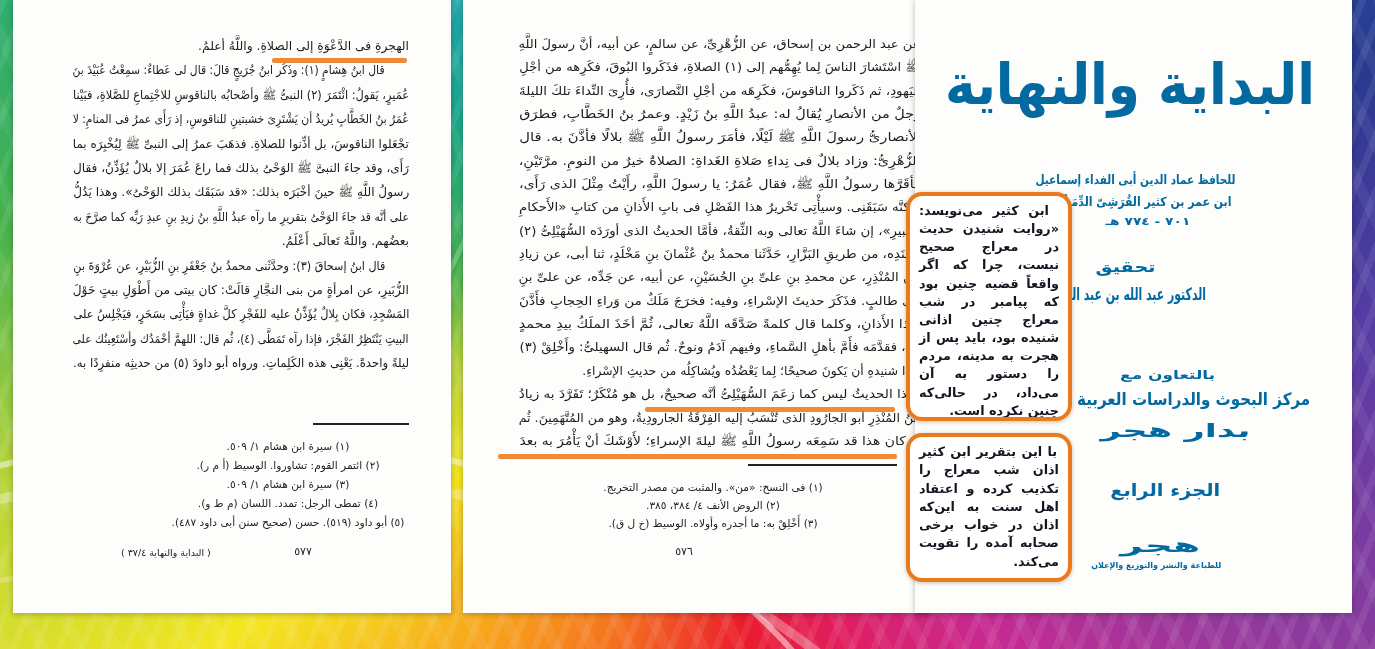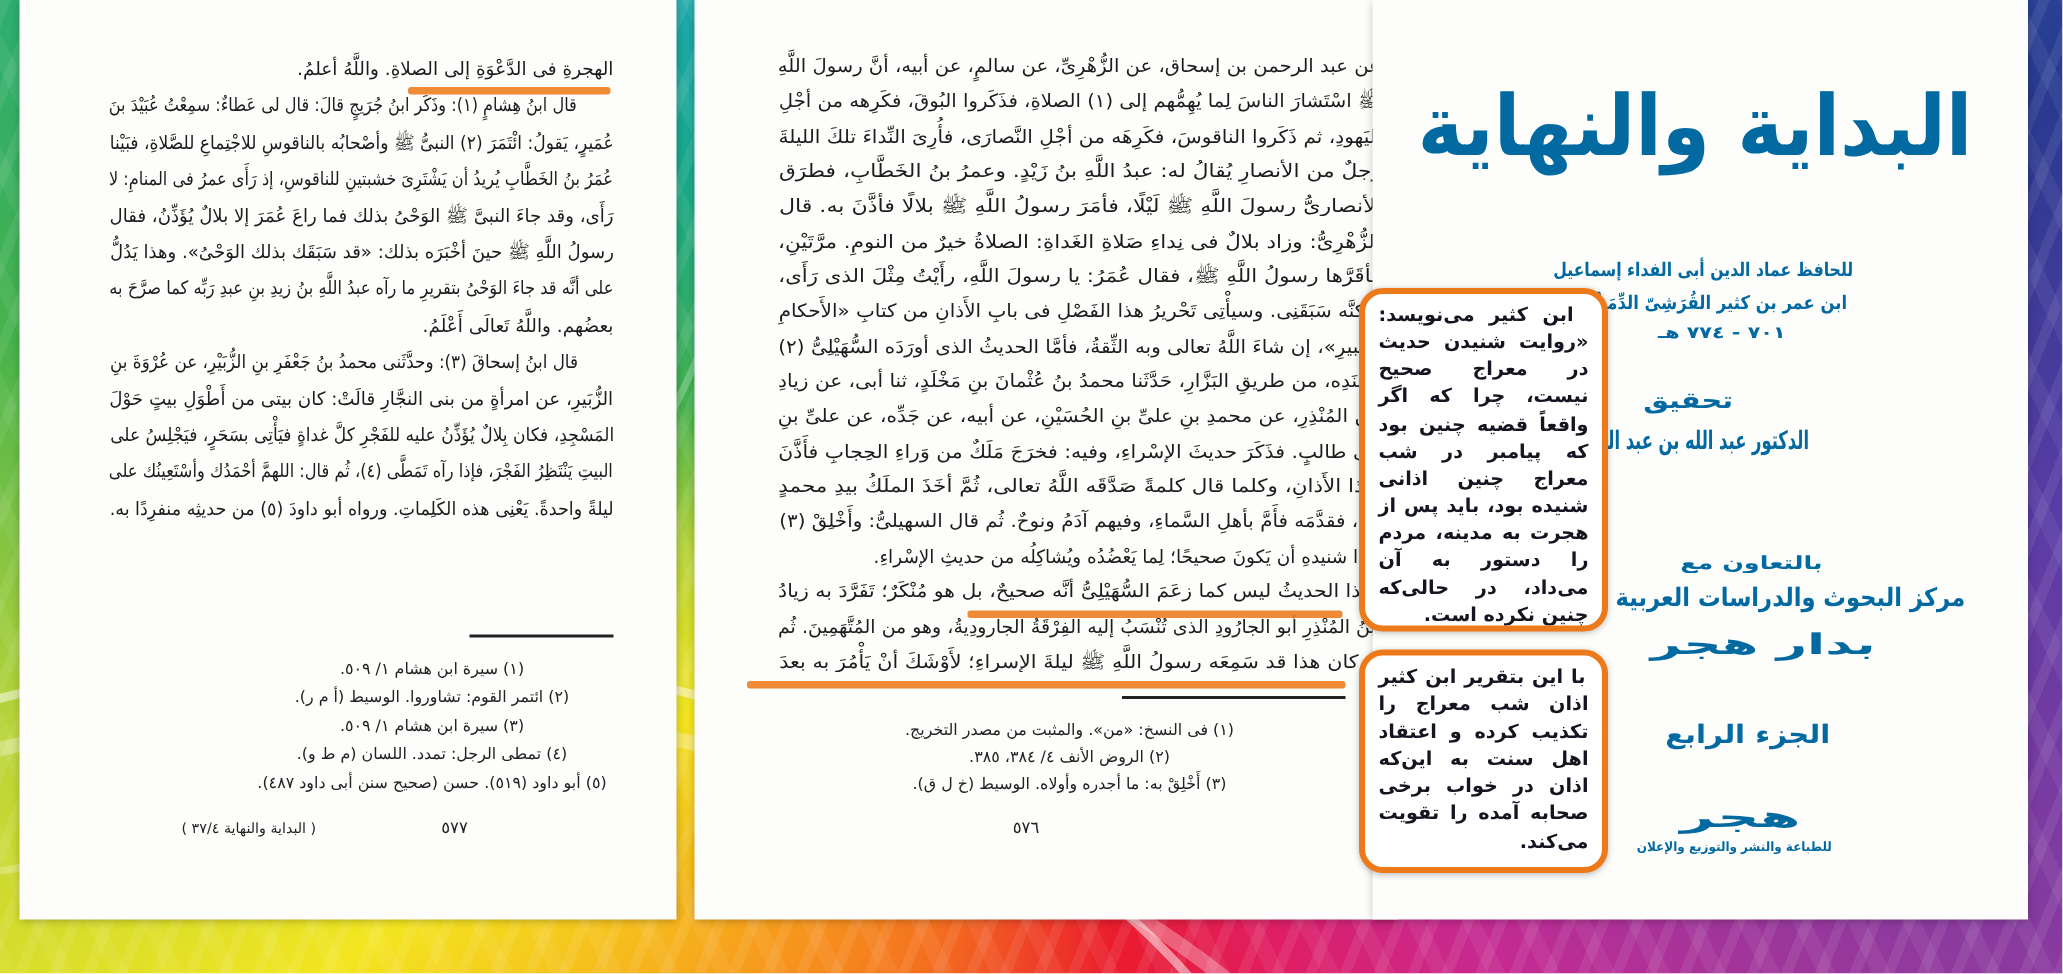--- a/index.html
+++ b/index.html
@@ -78,20 +78,21 @@
   <div class="swoosh s1"></div>
   <div class="swoosh s2"></div>
   <div class="swoosh s3"></div>
 
   <div class="page page-left">
     <div class="lines lines-left">
         <div class="tline"><span class="ln noStretch" style="transform: scaleX(1);">الهجرةِ فى الدَّعْوَةِ إلى الصلاةِ. واللَّهُ أعلمُ.</span></div>
         <div class="tline indent"><span class="ln" style="transform: scaleX(0.875099);">قال ابنُ هِشامٍ (١): وذَكَر ابنُ جُرَيجٍ قالَ: قال لى عَطاءٌ: سمِعْتُ عُبَيْدَ بنَ</span></div>
         <div class="tline"><span class="ln" style="transform: scaleX(0.927896);">عُمَيرٍ، يَقولُ: ائْتَمَرَ (٢) النبىُّ ﷺ وأصْحابُه بالناقوسِ للاجْتِماعِ للصَّلاةِ، فبَيْنا</span></div>
         <div class="tline"><span class="ln" style="transform: scaleX(0.875748);">عُمَرُ بنُ الخَطَّابِ يُريدُ أن يَشْتَرِىَ خشبتينِ للناقوسِ، إذ رَأَى عمرُ فى المنامِ: لا</span></div>
+        <div class="tline"><span class="ln" style="transform: scaleX(0.968867);">تجْعَلوا الناقوسَ، بل أذِّنوا للصلاةِ. فذهَبَ عمرُ إلى النبىِّ ﷺ لِيُخْبِرَه بما</span></div>
         <div class="tline"><span class="ln" style="transform: scaleX(0.982366);">رَأَى، وقد جاءَ النبىَّ ﷺ الوَحْىُ بذلك فما راعَ عُمَرَ إلا بلالٌ يُؤَذِّنُ، فقال</span></div>
         <div class="tline"><span class="ln" style="transform: scaleX(0.981514);">رسولُ اللَّهِ ﷺ حينَ أخْبَرَه بذلك: «قد سَبَقَك بذلك الوَحْىُ». وهذا يَدُلُّ</span></div>
         <div class="tline"><span class="ln" style="transform: scaleX(0.882107);">على أنَّه قد جاءَ الوَحْىُ بتقريرِ ما رآه عبدُ اللَّهِ بنُ زيدِ بنِ عبدِ رَبِّه كما صرَّحَ به</span></div>
         <div class="tline"><span class="ln noStretch" style="transform: scaleX(1);">بعضُهم. واللَّهُ تَعالَى أَعْلَمُ.</span></div>
         <div class="tline indent"><span class="ln" style="transform: scaleX(0.911323);">قال ابنُ إسحاقَ (٣): وحدَّثَنى محمدُ بنُ جَعْفَرِ بنِ الزُّبَيْرِ، عن عُرْوَةَ بنِ</span></div>
         <div class="tline"><span class="ln" style="transform: scaleX(0.988917);">الزُّبَيرِ، عن امرأةٍ من بنى النجَّارِ قالَتْ: كان بيتى من أَطْوَلِ بيتٍ حَوْلَ</span></div>
         <div class="tline"><span class="ln" style="transform: scaleX(0.924506);">المَسْجِدِ، فكان بِلالٌ يُؤَذِّنُ عليه للفَجْرِ كلَّ غداةٍ فيَأْتِى بسَحَرٍ، فيَجْلِسُ على</span></div>
         <div class="tline"><span class="ln" style="transform: scaleX(0.880554);">البيتِ يَنْتَظِرُ الفَجْرَ، فإذا رآه تَمَطَّى (٤)، ثُم قال: اللهمَّ أحْمَدُك وأسْتَعِينُك على</span></div>
         <div class="tline"><span class="ln" style="transform: scaleX(0.951589);">ليلةً واحدةً. يَعْنِى هذه الكَلِماتِ. ورواه أبو داودَ (٥) من حديثِه منفرِدًا به.</span></div>
       </div>

